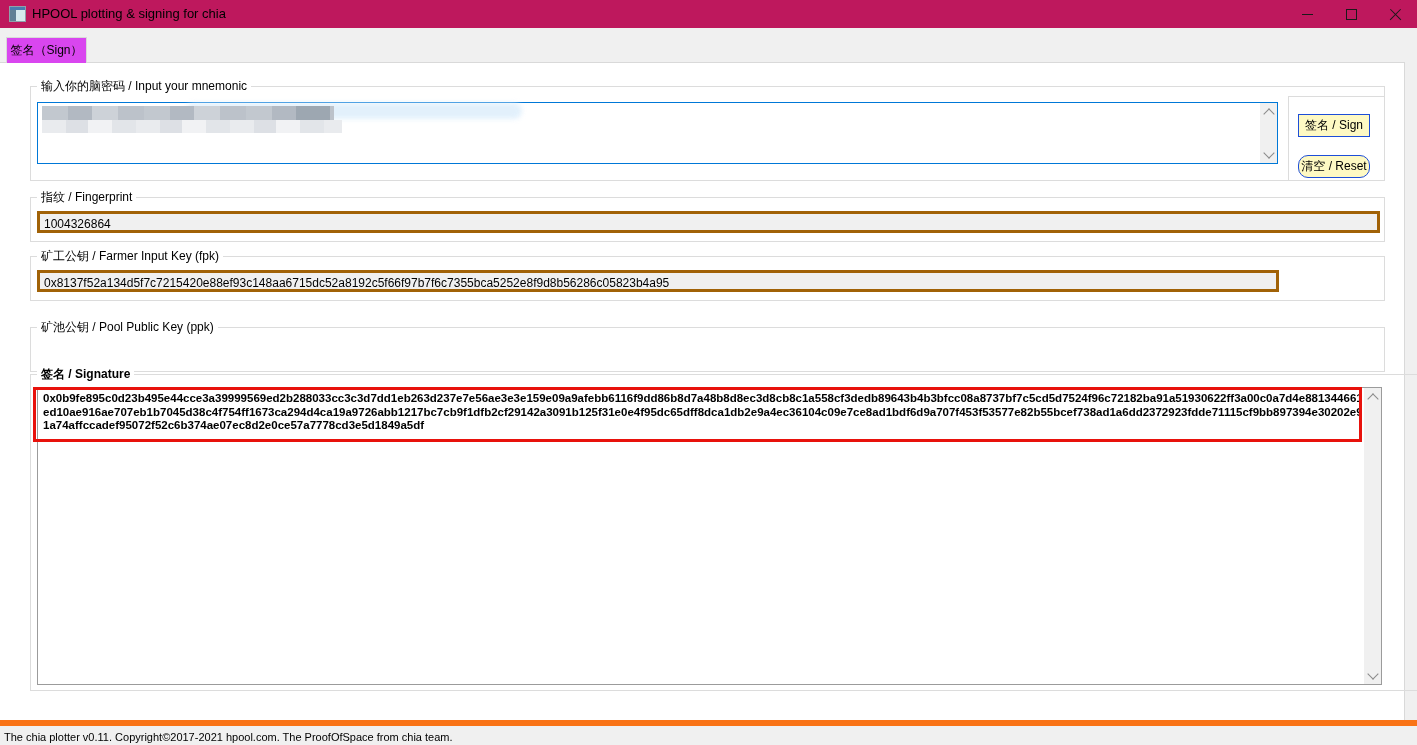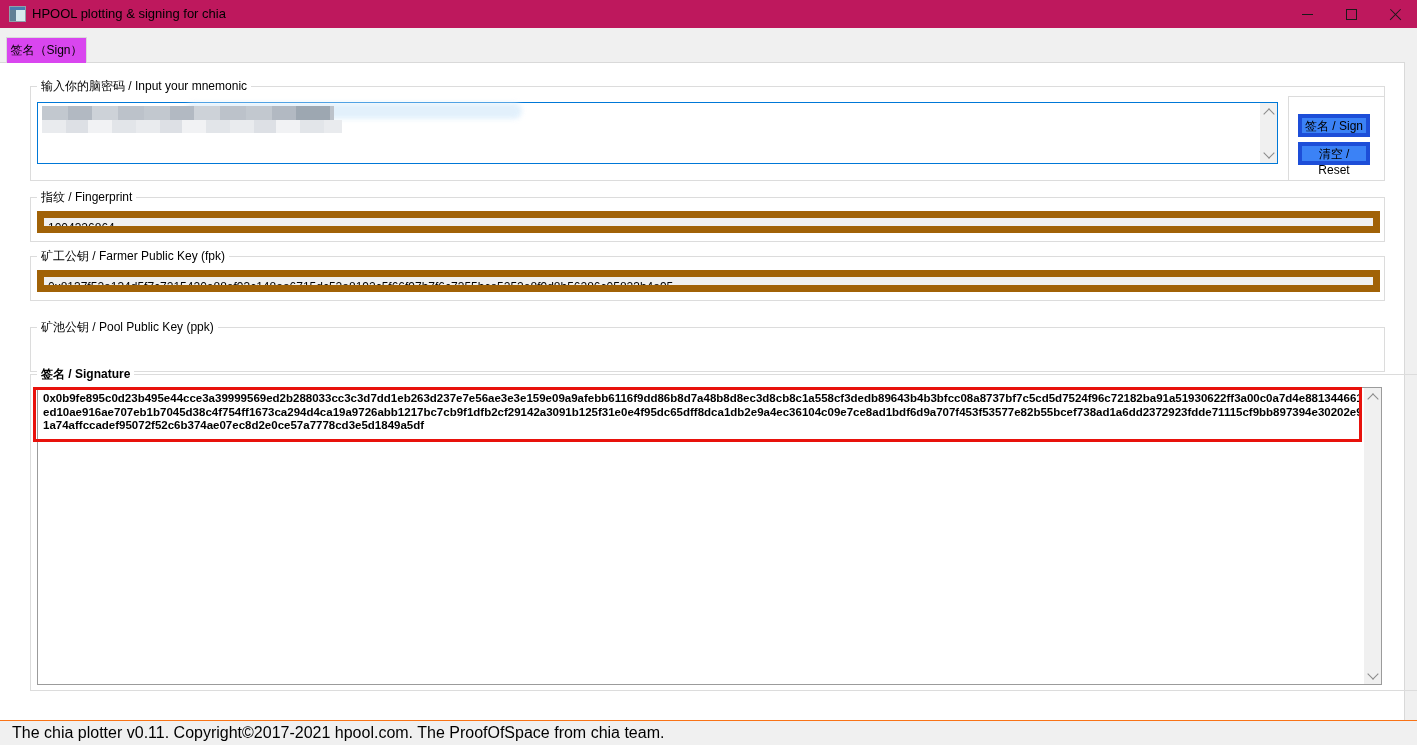--- a/index.html
+++ b/index.html
@@ -29,49 +29,49 @@
   .tab { position:absolute; left:6px; top:37px; width:79px; height:25px; z-index:3;
     background:#d946ef; border:1px solid #d9d9d9; border-bottom:none;
     font-size:12px; text-align:center; line-height:25px; }
   
   .page { position:absolute; left:0; top:62px; width:1405px; height:658px; background:#ffffff;
     border-top:1px solid #d9d9d9; border-right:1px solid #d9d9d9; box-sizing:border-box;padding-left:12px; }
   
   .group { position:absolute; border:1px solid #dcdcdc; box-sizing:border-box; }
   .glabel { position:absolute; top:-8px; left:6px; background:#ffffff; padding:0 4px; font-size:12px; line-height:15px; white-space:nowrap; }
   
-  .field { position:absolute; height:22px; box-sizing:border-box; border:7px solid #a16207; background:#f0f0f0;
+  .field { position:absolute; height:22px; box-sizing:border-box; border:3px solid #a16207; background:#f0f0f0;
     font-size:12px; line-height:20px; padding-left:4px; white-space:nowrap; overflow:hidden; }
   
   .ta { position:absolute; background:#ffffff; box-sizing:border-box; }
   .ta-focus { border:1px solid #0078d7; }
   .ta-plain { border:1px solid #9b9b9b; }
   .scrollbar { position:absolute; right:0; top:0; bottom:0; width:17px; background:#f0f0f0; }
   .sb-btn { position:absolute; left:0; width:17px; height:17px; display:flex; align-items:center; justify-content:center; background:#f0f0f0; border:none; padding:0; }
   .sb-up { top:0; } .sb-down { bottom:0; }
   .chev { width:7px; height:7px; border:solid #8a8a8a; border-width:1.6px 1.6px 0 0; }
   .chev-up { transform:rotate(-45deg); margin-top:4px; }
   .chev-down { transform:rotate(135deg); margin-bottom:4px; }
   
-  .push-btn { position:absolute; box-sizing:border-box; background:#3b82f6; border:4px solid #1d4ed8;
+  .push-btn { position:absolute; box-sizing:border-box; background:#fef9c3; border:1px solid #1d4ed8;
     font-size:12px; font-family:"Liberation Sans",sans-serif; padding:0; text-align:center; }
   
   .smear { position:absolute; left:148px; top:0px; width:336px; height:16px; background:#ddeefb; border-radius:9px; filter:blur(2.5px); opacity:.85; }
   .mosaic1 { position:absolute; left:4px; top:3px; width:292px; height:14px; filter:blur(.6px);
     background:repeating-linear-gradient(90deg,#c2c8cf 0 26px,#b2b9c2 26px 50px,#cdd2d8 50px 76px,#bcc2ca 76px 102px); }
   .mosaic1b { position:absolute; left:258px; top:3px; width:34px; height:14px; background:#9da7b1; filter:blur(.7px); }
   .mosaic2 { position:absolute; left:4px; top:17px; width:300px; height:13px; filter:blur(.6px);
     background:repeating-linear-gradient(90deg,#e9ebee 0 24px,#dde0e5 24px 46px,#f1f2f4 46px 70px,#e2e5e9 70px 94px); }
   
   .sig-lines { position:absolute; left:5px; top:4px; right:20px; font-size:11.5px; line-height:13.6px; white-space:nowrap; overflow:hidden; }
   .annotation { position:absolute; left:33px; top:324px; width:1329px; height:55px; box-sizing:border-box;
     border:3px solid #e8120c; z-index:6; pointer-events:none; }
   
   .footer { position:absolute; left:0; top:720px; width:1417px; height:25px; background:#f0f0f0;
-    border-top:1px solid #f97316; box-sizing:border-box; font-size:16px; line-height:23px; padding-left:12px; }
+    border-top:6px solid #f97316; box-sizing:border-box; font-size:11px; line-height:23px; padding-left:4px; }
 </style>
 </head>
 <body>
 
 <div class="titlebar">
   <span class="app-icon"></span>
   <span class="wtitle">HPOOL plotting &amp; signing for chia</span>
   <button class="win-btn btn-min">
     <span class="min-glyph"></span>
   </button>
@@ -100,31 +100,31 @@
         </button>
         <button class="sb-btn sb-down">
           <span class="chev chev-down"></span>
         </button>
       </div>
     </div>
   </div>
 
   <div class="group" style="left:1288px; top:33px; width:97px; height:85px;">
     <button class="push-btn" style="left:9px; top:17px; width:72px; height:23px;">签名 / Sign</button>
-    <button class="push-btn" style="left:9px; top:45px; width:72px; height:23px;">清空 / Reset</button>
+    <button class="push-btn" style="left:9px; top:58px; width:72px; height:23px;border-radius:10px;">清空 / Reset</button>
   </div>
 
   <div class="group" style="left:30px; top:134px; width:1355px; height:45px;">
     <span class="glabel">指纹 / Fingerprint</span>
     <div class="field" style="left:6px; top:13px; width:1343px;">1004326864</div>
   </div>
 
   <div class="group" style="left:30px; top:193px; width:1355px; height:45px;">
-    <span class="glabel">矿工公钥 / Farmer Public Key (fpk)</span>
-    <div class="field" style="left:6px; top:13px; width:1343px;">0x8137f52a134d5f7c7215420e88ef93c148aa6715dc52a8192c5f66f97b7f6c7355bca5252e8f9d8b56286c05823b4a95</div>
+    <span class="glabel">矿工公钥 / Farmer Input Key (fpk)</span>
+    <div class="field" style="left:6px; top:13px; width:1242px;">0x8137f52a134d5f7c7215420e88ef93c148aa6715dc52a8192c5f66f97b7f6c7355bca5252e8f9d8b56286c05823b4a95</div>
   </div>
 
   <div class="group" style="left:30px; top:252px; width:1355px; height:45px;margin-top:12px;">
     <span class="glabel">矿池公钥 / Pool Public Key (ppk)</span>
   </div>
 
   <div class="group" style="left:30px; top:311px; width:1415px; height:317px;font-weight:bold;">
     <span class="glabel">签名 / Signature</span>
     <div class="ta ta-plain" style="left:6px; top:12px; width:1345px; height:298px;">
       <div class="sig-lines">

